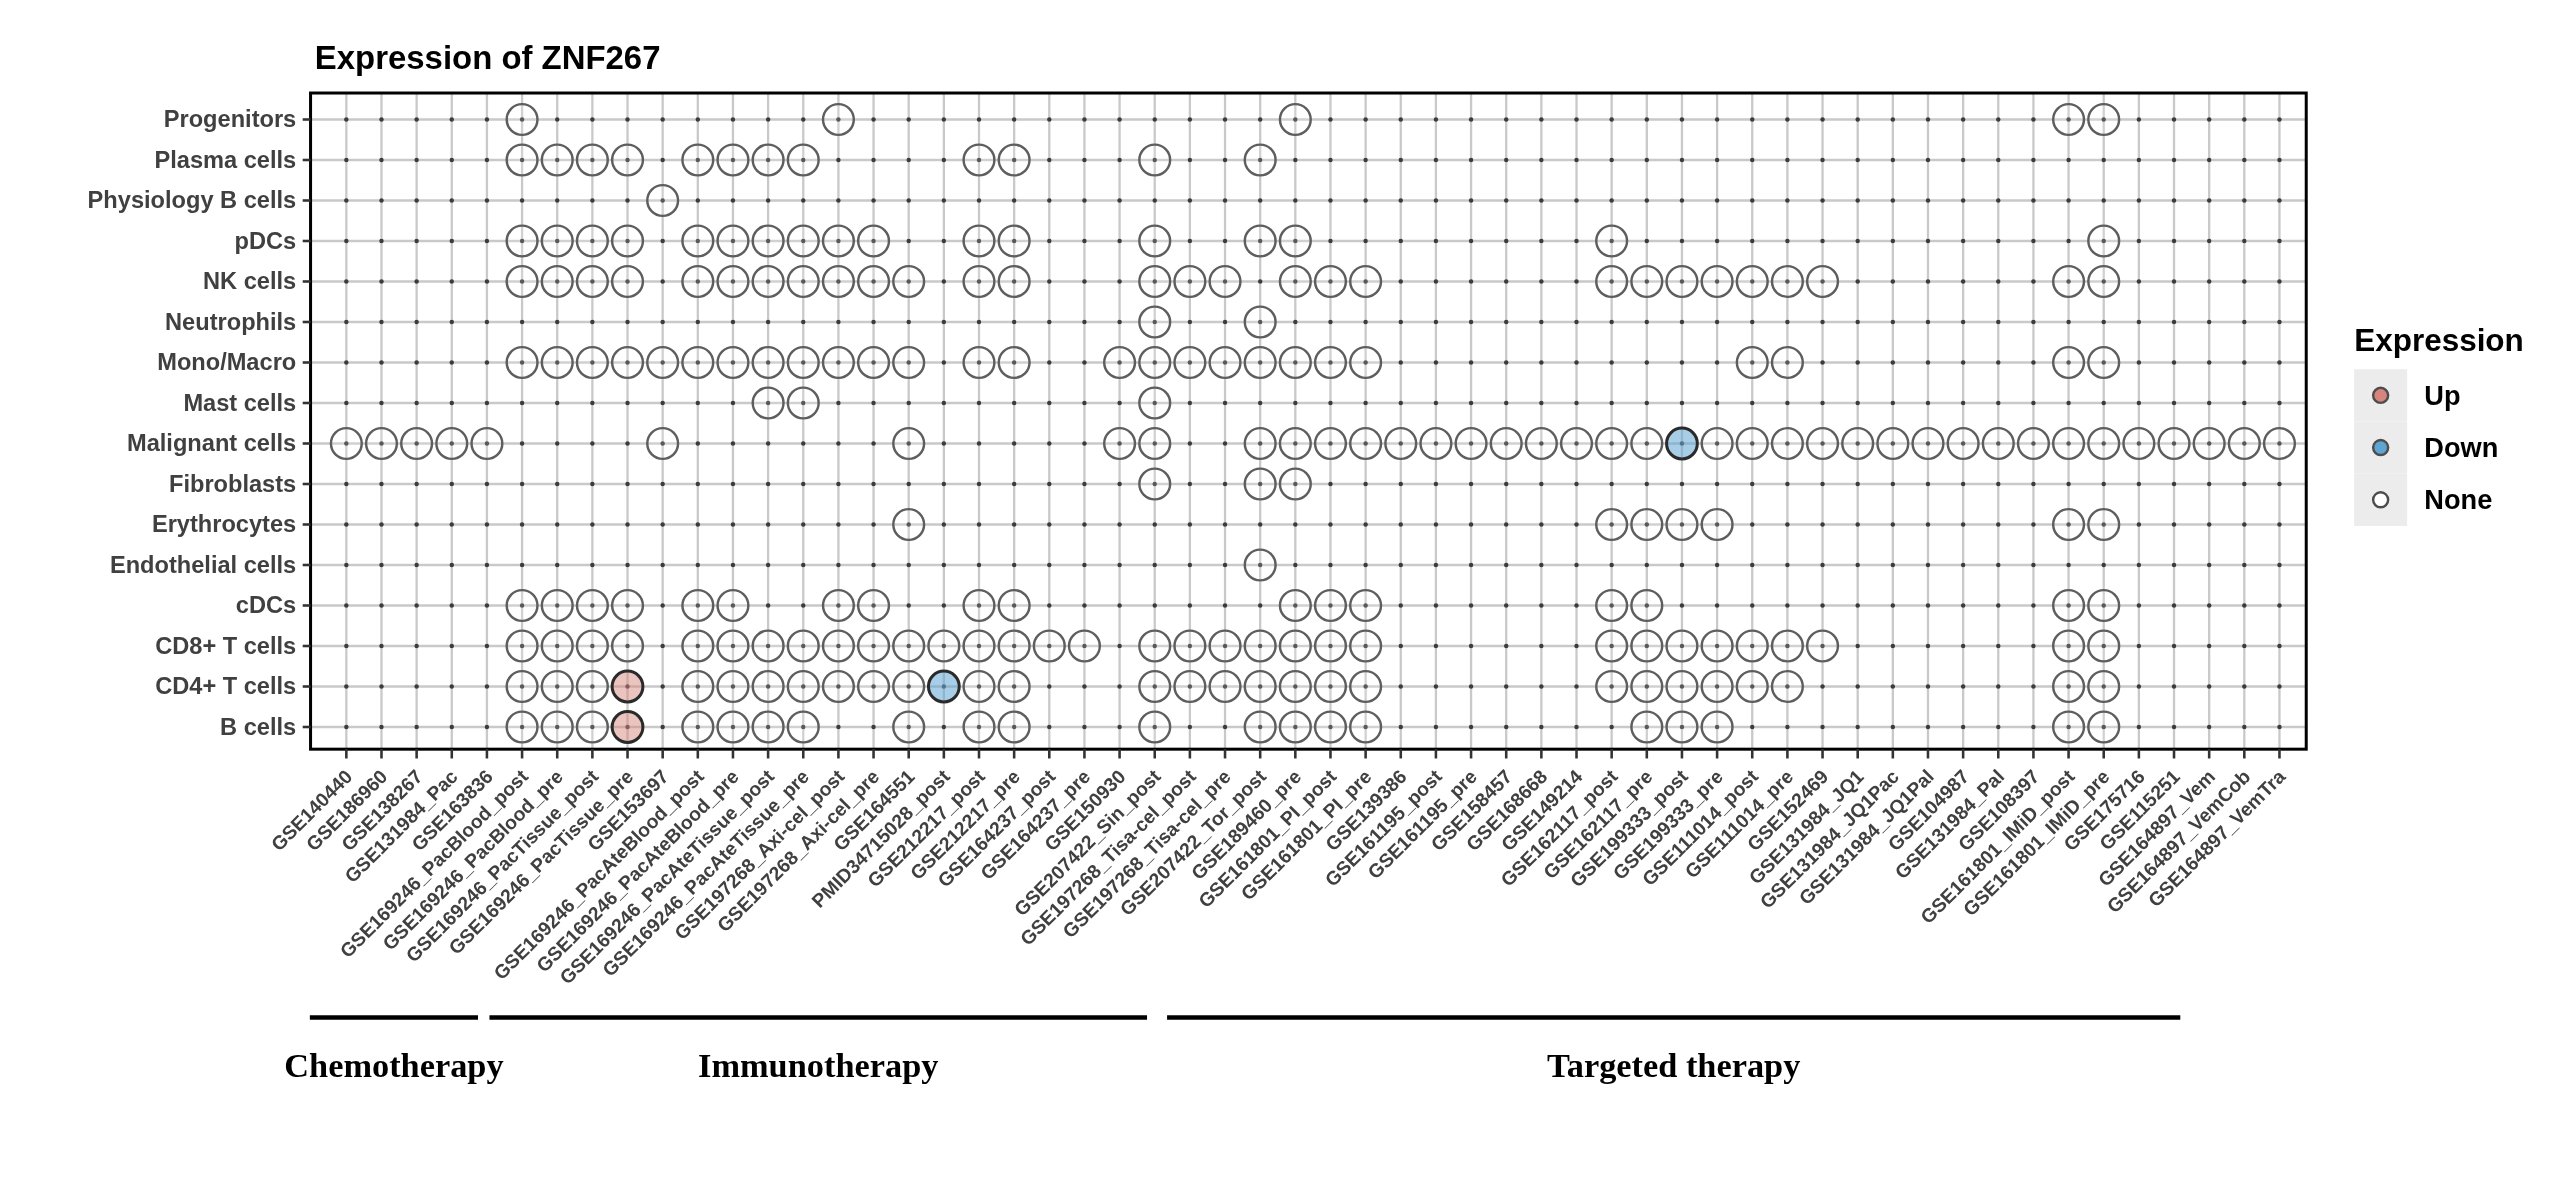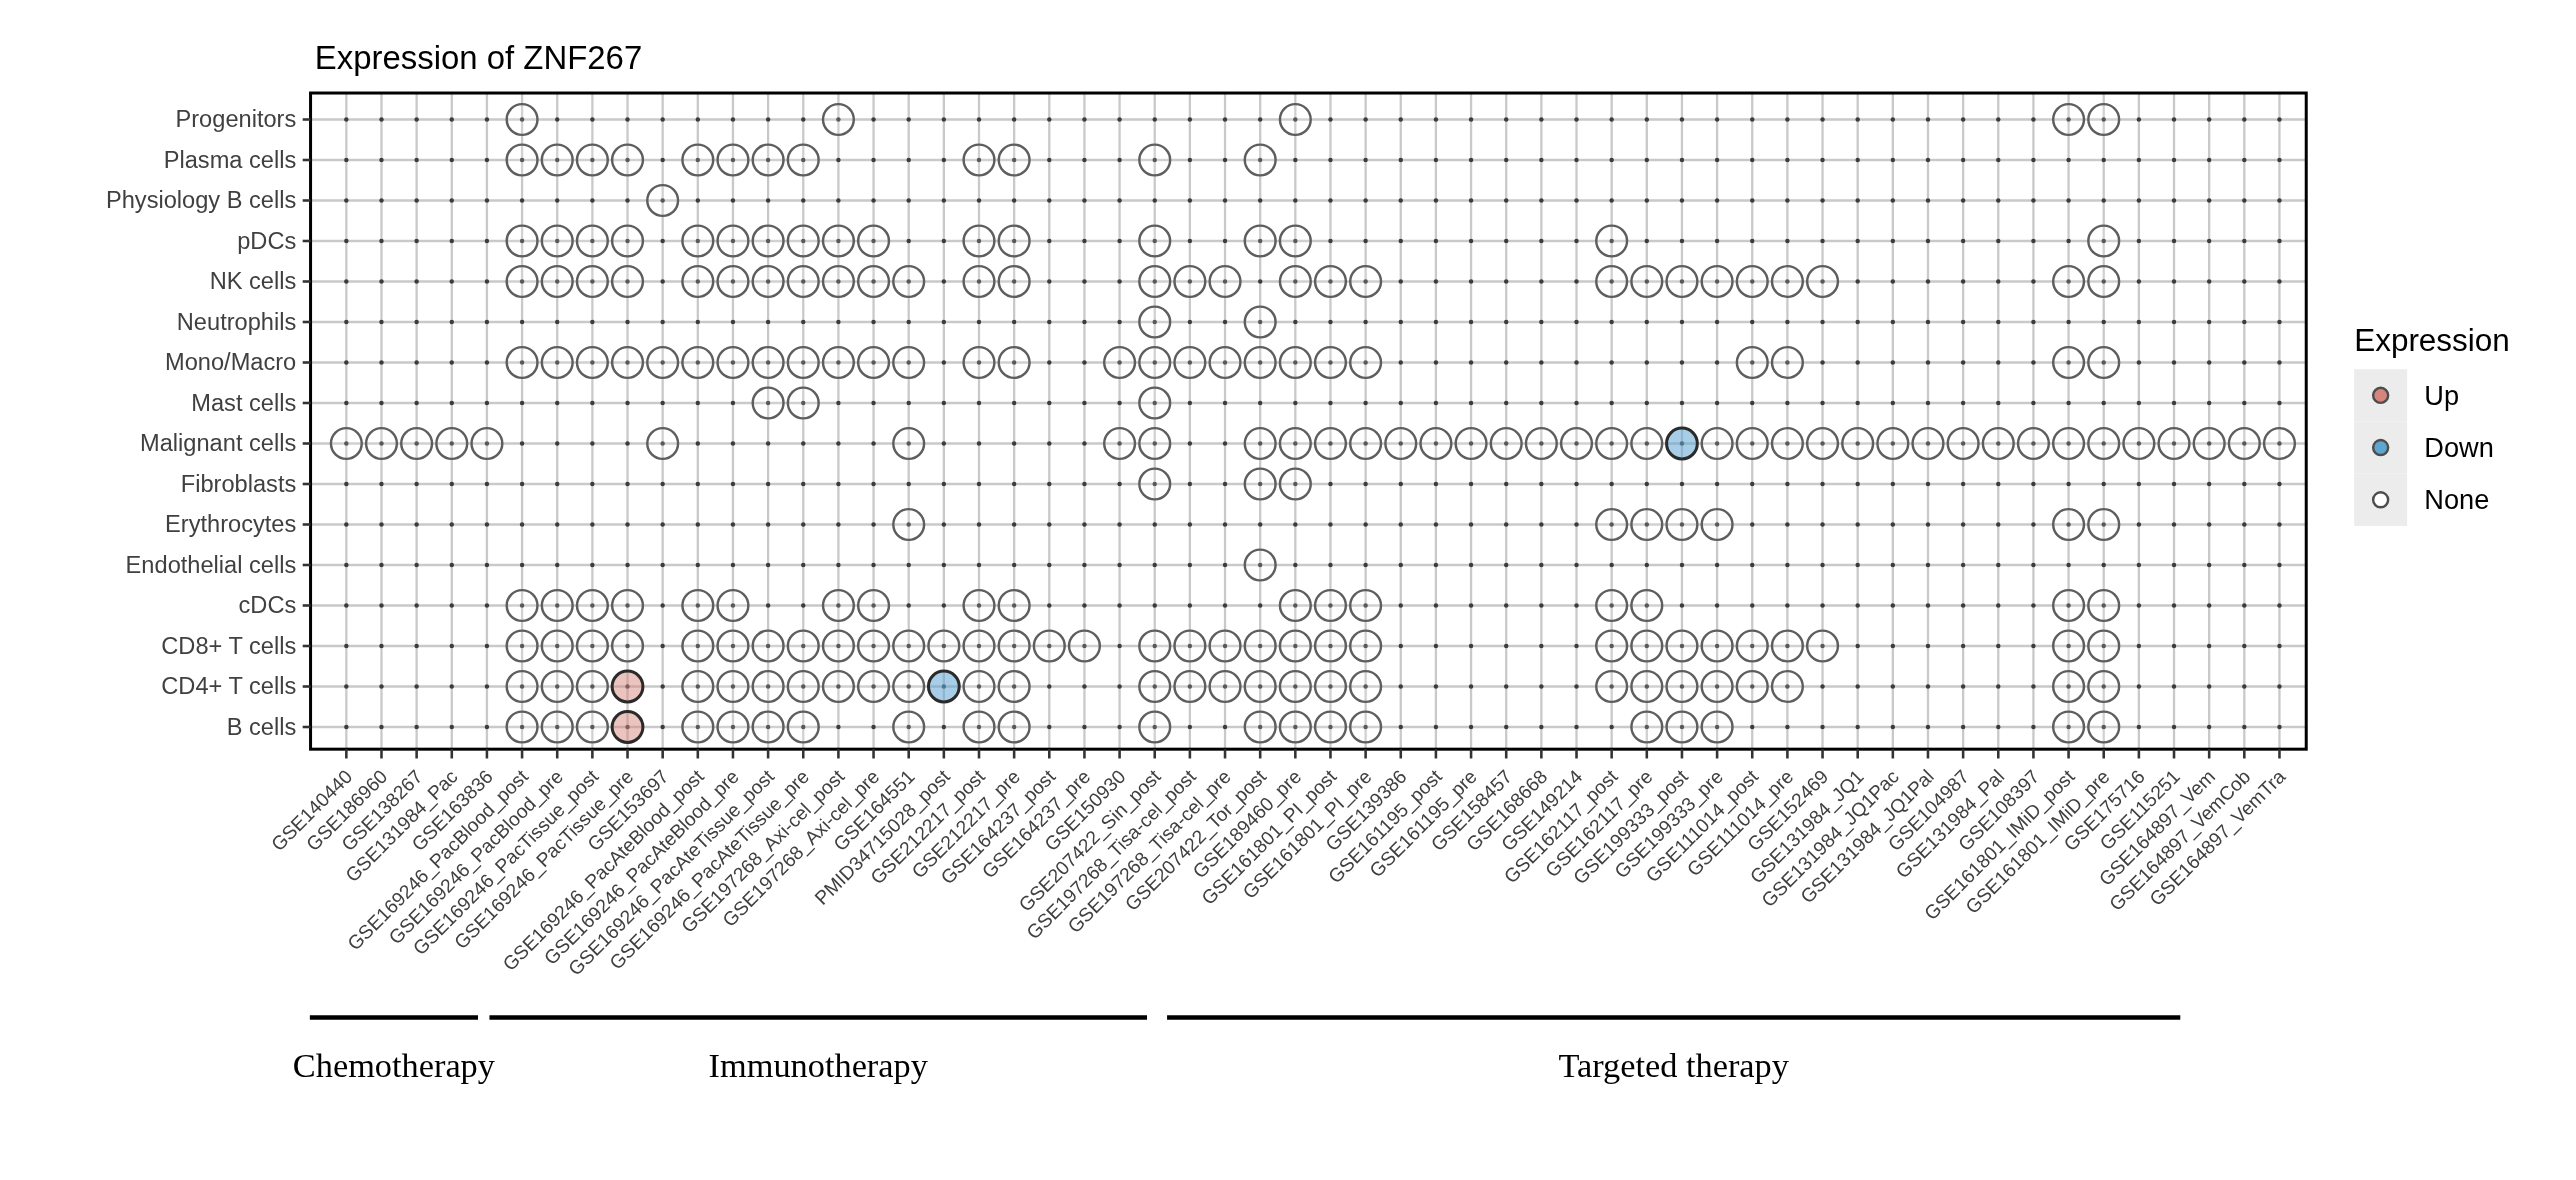--- a/index.html
+++ b/index.html
@@ -1,16 +1,16 @@
 <!DOCTYPE html>
 <html style="font-size:11.4px"><head>
 <meta charset="utf-8">
 <style>
   html,body{margin:0;padding:0;background:#ffffff;}
-  #stage{width:100%;max-width:2576px;}
+  #stage{width:100%;max-width:2576px;font-weight:bold;}
   svg{display:block;width:100%;height:auto;font-family:"Liberation Sans",sans-serif;}
   .serif{font-family:"Liberation Serif",serif;}
 </style>
 </head>
 <body>
 
 <div id="stage">
   <svg id="chart" viewBox="0 0 3600 1650" xmlns="http://www.w3.org/2000/svg">
       <text x="440" y="97" font-size="46" fill="#000000" text-anchor="start">Expression of ZNF267</text>
       <rect x="434" y="130" width="2789" height="917" fill="#ffffff"></rect>

